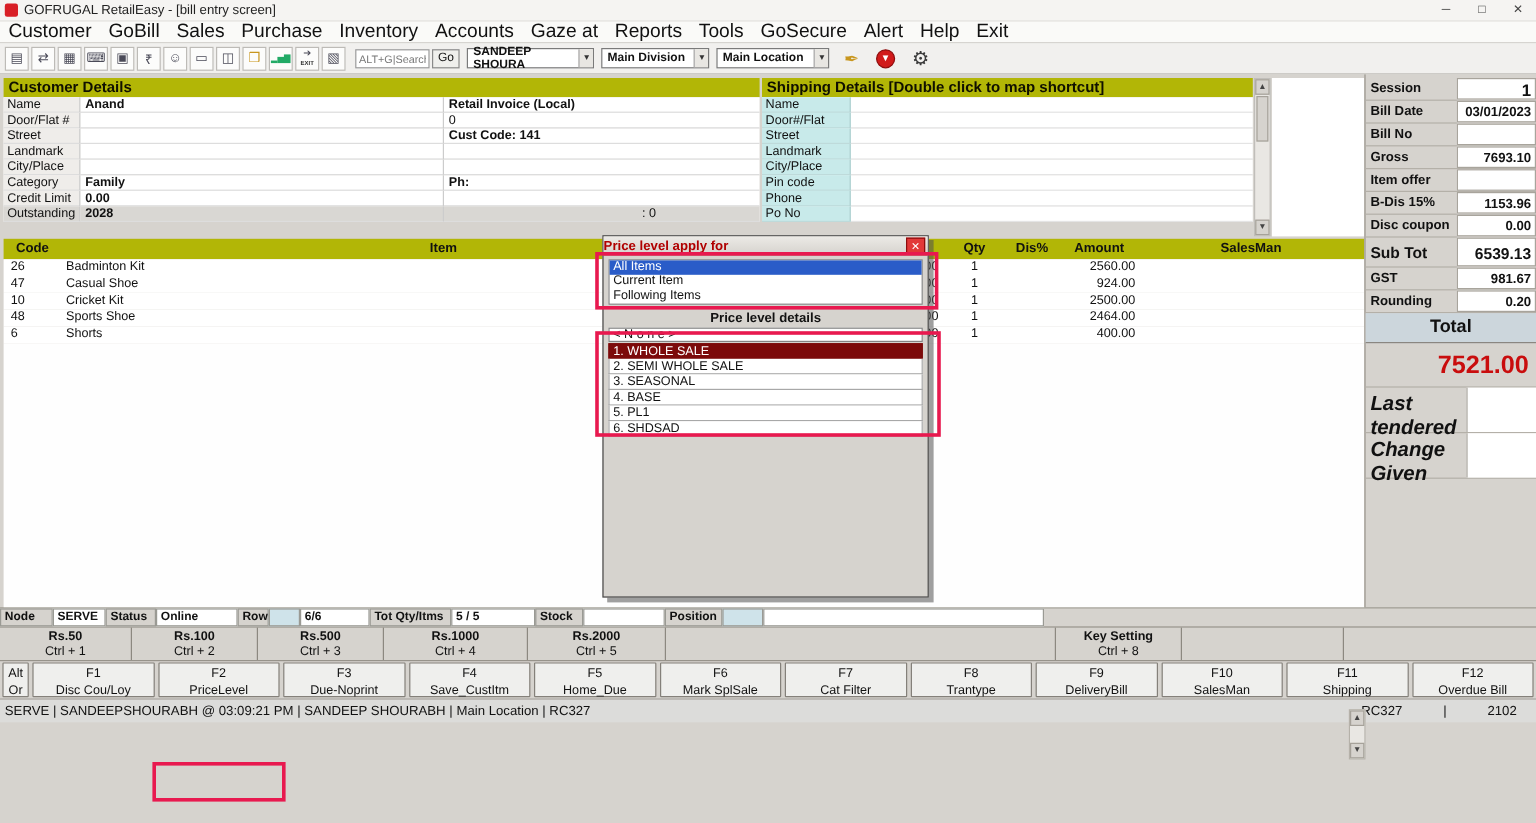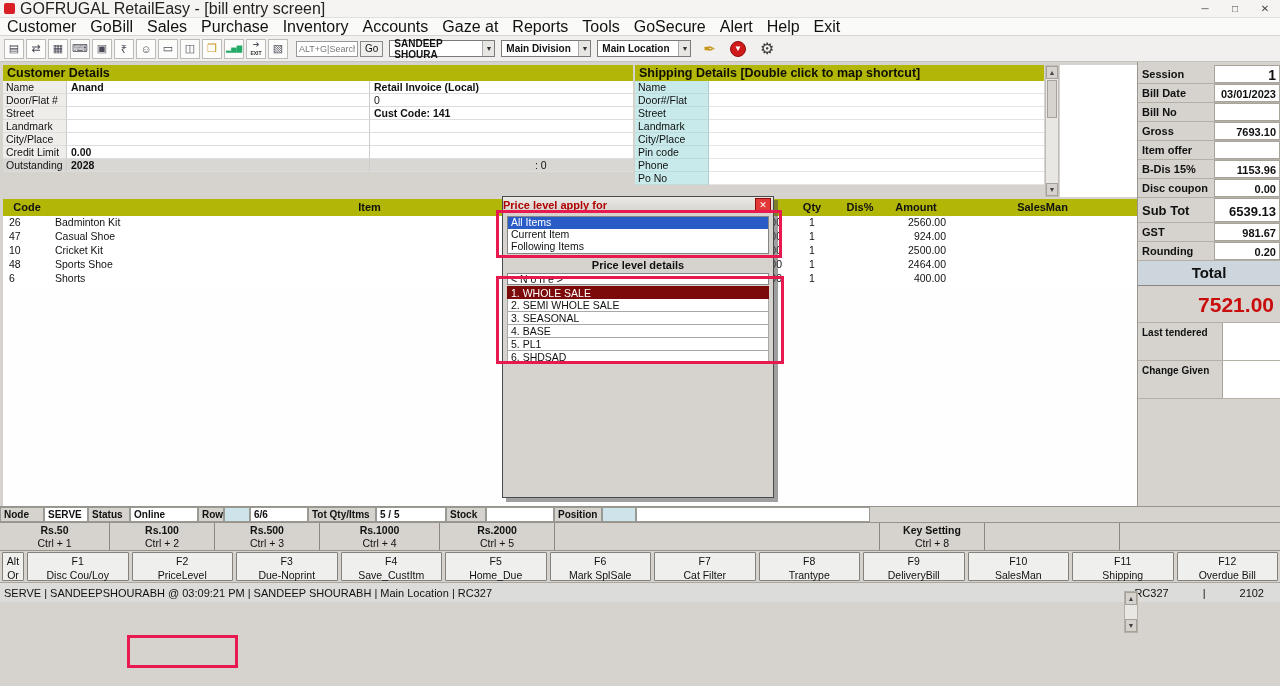--- a/index.html
+++ b/index.html
@@ -2,21 +2,21 @@
 <html><head>
 <meta charset="utf-8">
 <style>
   * { box-sizing: border-box; margin: 0; padding: 0; cursor: default; }
   html,body { width:1280px; height:686px; overflow:hidden; }
   body { font-family:"Liberation Sans", sans-serif; font-size:11px; background:#d6d3ce; color:#111; position:relative; }
 
   
   .titlebar { height:18px; background:#f5f4f2; display:flex; align-items:center; padding-left:4px; border-bottom:1px solid #e2e0dc; }
   .applogo { width:11px; height:11px; background:#d81f26; border-radius:2px; margin-right:5px; flex:0 0 auto; }
-  .title-text { font-size:16px; color:#222; }
+  .title-text { font-size:11px; color:#222; }
   .win-btns { margin-left:auto; display:flex; height:100%; }
   .win-btn { width:30px; text-align:center; font-size:10px; line-height:18px; color:#444; }
 
   
   .menubar { height:18px; background:#fafaf8; display:flex; align-items:center; border-bottom:1px solid #d6d4d0; }
   .menu-item { padding:0 7px; font-size:16px; }
 
   
   .toolbar { height:26px; background:#f1f0ee; display:flex; align-items:center; padding:0 4px; gap:2px; border-bottom:1px solid #c4c2be; }
   .tool-icon { width:20px; height:20px; border:1px solid #bdbbb7; background:#fcfcfb; display:flex; align-items:center; justify-content:center; font-size:11px; color:#4a4a58; flex:0 0 auto; }
@@ -73,21 +73,21 @@
   .sum-row { display:flex; height:19px; border-bottom:1px solid #b4b0a8; flex:0 0 auto; }
   .sum-label { width:76px; font-weight:bold; font-size:11px; padding:3px 0 0 4px; }
   .sum-value { flex:1; background:#fff; border:1px solid #a8a49c; font-weight:bold; text-align:right; padding:3px 3px 0 0; font-size:11px; }
   .sum-row.first .sum-value { font-size:14px; padding-top:1px; }
   .sum-row.subtot { height:25px; }
   .sum-row.subtot .sum-label { font-size:13px; padding-top:5px; }
   .sum-row.subtot .sum-value { font-size:13px; padding-top:5px; }
   .total-header { height:25px; background:#ccd6dc; border-bottom:1px solid #8a8680; font-weight:bold; font-size:15px; text-align:center; line-height:24px; flex:0 0 auto; }
   .total-value { height:37px; font-size:21px; font-weight:bold; color:#c90d0d; text-align:right; padding:7px 6px 0 0; border-bottom:1px solid #b4b0a8; flex:0 0 auto; }
   .tender-row { height:38px; border-bottom:1px solid #b4b0a8; display:flex; flex:0 0 auto; }
-  .tender-label { width:84px; font-weight:bold; font-size:10px; padding:4px 0 0 4px; }
+  .tender-label { width:84px; font-weight:bold; font-size:17px; padding:4px 0 0 4px;font-style:italic; }
   .tender-value { flex:1; background:#fff; border-left:1px solid #a8a49c; }
   .sum-filler { flex:1; }
 
   
   .statusrow { height:16px; display:flex; background:#d6d3ce; border-top:1px solid #97938b; font-size:10px; font-weight:bold; line-height:13px; }
   .sr-cell { border:1px solid #9a9a94; padding-left:3px; flex:0 0 auto; }
   .sr-label { background:#d6d3ce; }
   .sr-value { background:#fff; }
   .sr-blue { background:#cfe3ea; }
   .sr-fill { flex:1; border:none; }
@@ -224,20 +224,25 @@
         </div>
         <div class="cust-row">
           <div class="cust-label">Landmark</div>
           <div class="cust-value"></div>
           <div class="cust-info"></div>
         </div>
         <div class="cust-row">
           <div class="cust-label">City/Place</div>
           <div class="cust-value"></div>
           <div class="cust-info"></div>
+        </div>
+        <div class="cust-row">
+          <div class="cust-label">Category</div>
+          <div class="cust-value">Family</div>
+          <div class="cust-info">Ph:</div>
         </div>
         <div class="cust-row">
           <div class="cust-label">Credit Limit</div>
           <div class="cust-value">0.00</div>
           <div class="cust-info"></div>
         </div>
         <div class="cust-row hl">
           <div class="cust-label">Outstanding</div>
           <div class="cust-value">2028</div>
           <div class="cust-info indent">: 0</div>

